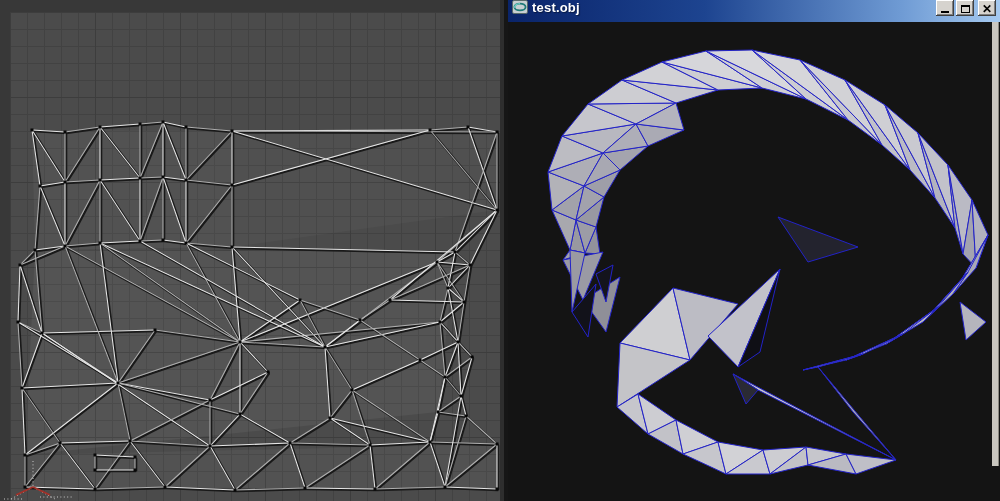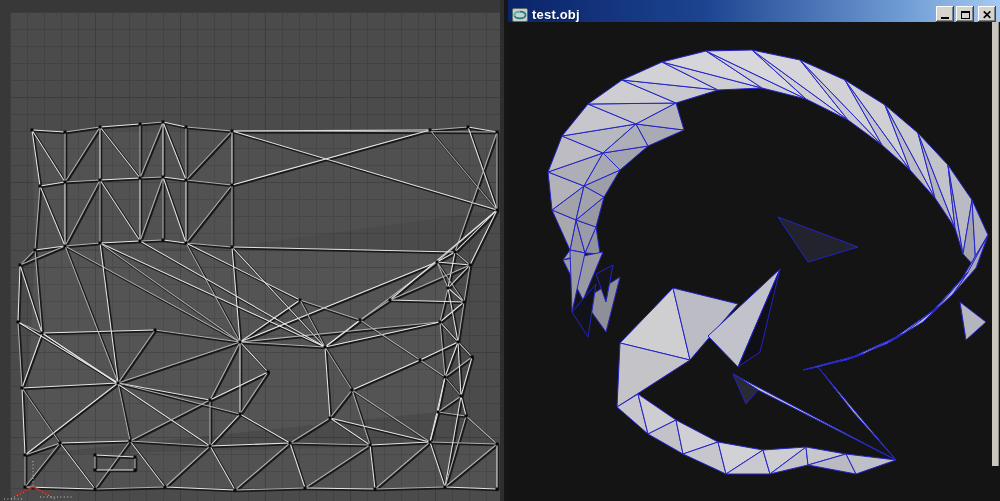--- a/index.html
+++ b/index.html
@@ -13,21 +13,21 @@
       linear-gradient(90deg,#3d3d3d 1px, transparent 1px),
       linear-gradient(#424242 1px, transparent 1px),
       linear-gradient(90deg,#424242 1px, transparent 1px);
     background-size:85px 85px,85px 85px,17px 17px,17px 17px;}
   .uv-panel .edge-shade{position:absolute;right:0;top:0;width:4px;height:100%;background:#2e2e2e;}
   #uv-svg{position:absolute;left:0;top:0;}
   
   .viewer{position:absolute;left:508px;top:0;width:492px;height:501px;background:#141414;}
   .titlebar{position:absolute;left:0;top:0;width:100%;height:22px;
     background:linear-gradient(to right,#0a246a 0%,#1d4490 40%,#6f9bd4 80%,#a6caf0 100%);
-    display:flex;align-items:flex-end;padding:0;box-sizing:border-box;}
+    display:flex;align-items:flex-start;padding:0;box-sizing:border-box;}
   .app-icon{width:16px;height:14px;margin:0 4px 0 4px;display:inline-block;}
   .title{color:#ffffff;font-weight:bold;font-size:13px;letter-spacing:0.2px;
          text-shadow:1px 1px 1px rgba(0,0,0,0.45);}
   .win-buttons{margin-left:auto;display:flex;gap:2px;padding-right:4px;}
   .wbtn{width:18px;height:16px;background:#d6d3ce;border:none;padding:0;margin:0;
     box-shadow:inset -1px -1px 0 #404040, inset 1px 1px 0 #ffffff, inset -2px -2px 0 #808080;
     display:flex;align-items:flex-end;justify-content:center;cursor:default;}
   .wbtn.close{margin-left:2px;}
   .glyph-min{display:block;width:8px;height:2px;background:#000;margin:0 auto 3px auto;}
   .glyph-max{display:block;width:9px;height:8px;border:1px solid #000;border-top:2px solid #000;

